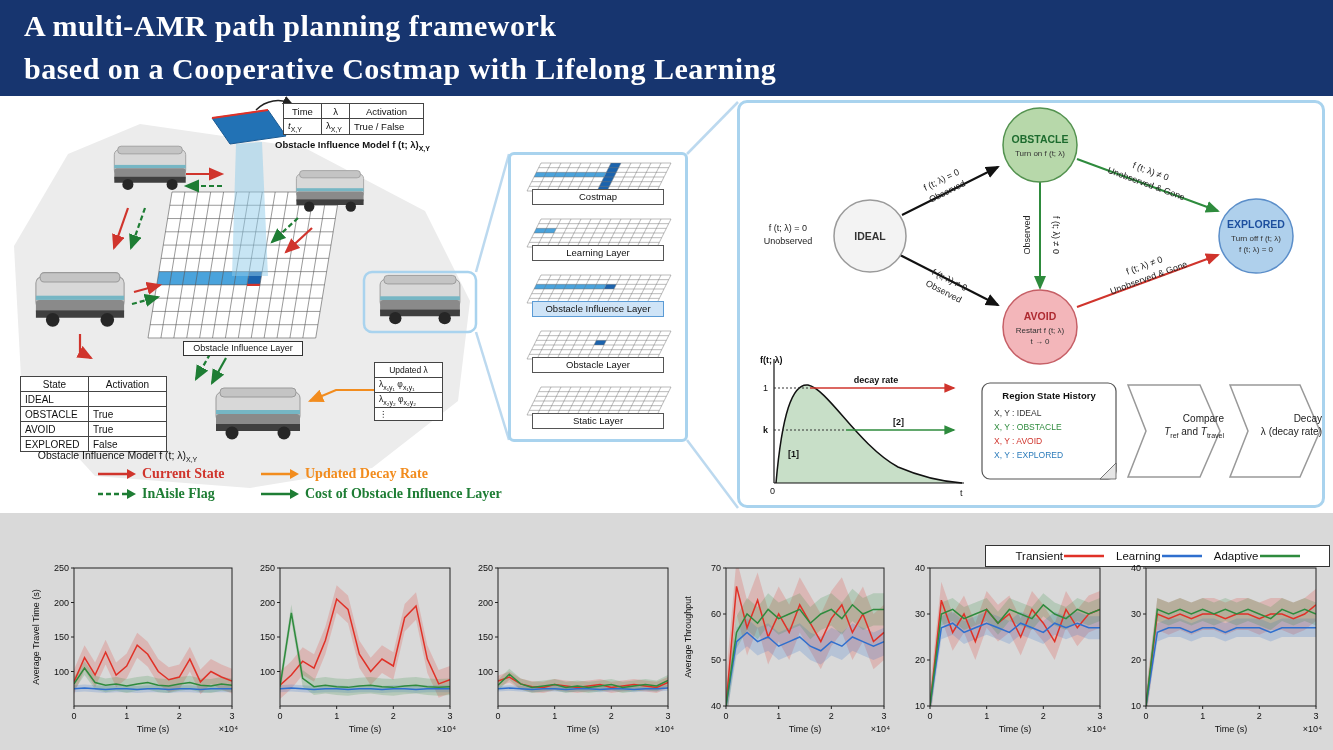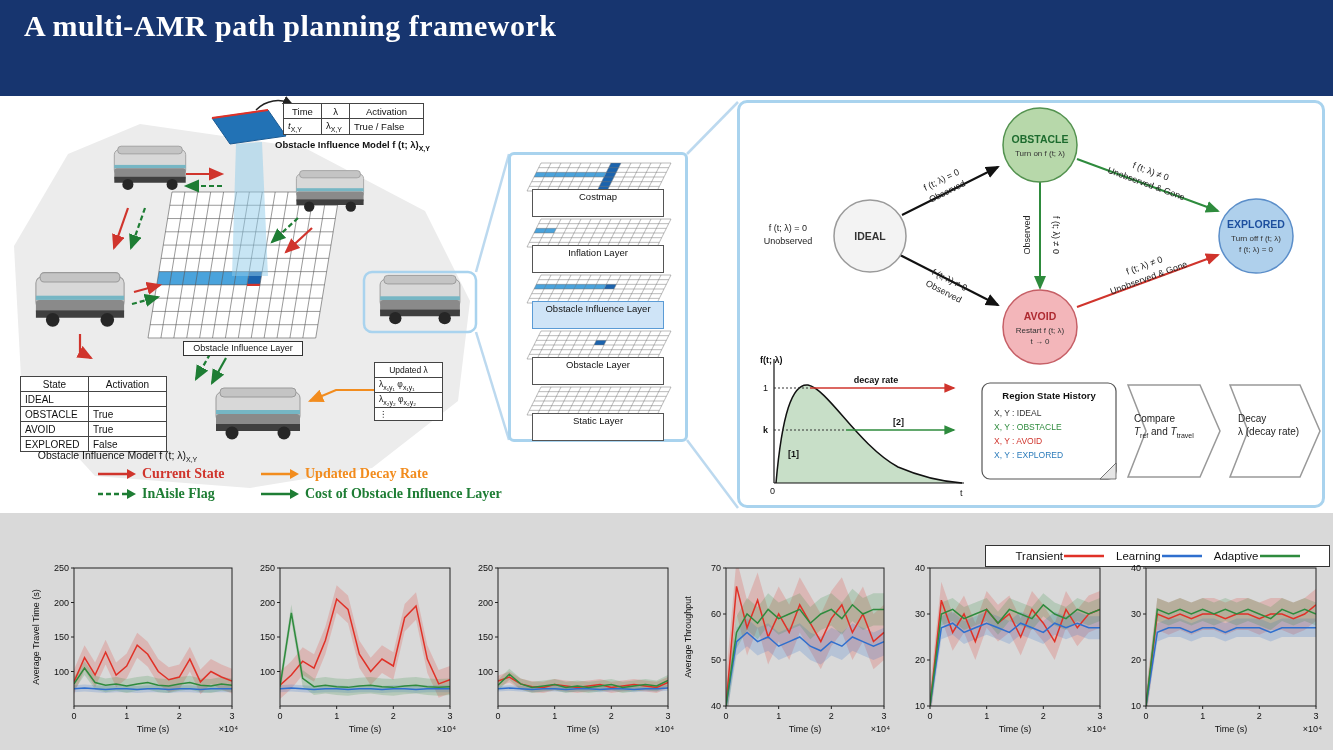--- a/index.html
+++ b/index.html
@@ -10,54 +10,55 @@
   .header{position:absolute;left:0;top:0;width:1333px;height:96px;background:#17356f;color:#fff;
           font-family:"Liberation Serif",serif;font-weight:bold;padding:4px 0 0 24px}
   .header div{font-size:30px;line-height:43px;letter-spacing:.5px}
   .bottom-bg{position:absolute;left:0;top:513px;width:1333px;height:237px;background:#d9d9d9}
   table.mini{border-collapse:collapse;background:#fff;font-size:9.5px}
   table.mini th,table.mini td{border:1px solid #444;padding:1px 4px;font-weight:normal;height:15px}
   sub{font-size:7px}
   .caption{font-size:10px;font-weight:bold;text-align:center;color:#111}
   .grid-label{border:1px solid #333;background:#fff;font-size:9px;text-align:center;line-height:13px}
   .stack-box{border:3px solid #a9d3ee;border-radius:6px;background:#fff}
-  .stack-label{position:absolute;left:21px;width:132px;height:28px;border:1px solid #555;background:#fff;
+  .stack-label{position:absolute;left:21px;width:132px;height:16px;border:1px solid #555;background:#fff;
                font-size:9.5px;text-align:center;line-height:14px}
   .stack-label.hl{background:#cfe4f7;border-color:#5b9bd5}
   .panel{border:3px solid #a9d3ee;border-radius:10px;background:#fff}
   .legend-row{display:flex;gap:0;align-items:center}
   .legend-entry{display:flex;align-items:center;gap:6px;font-family:"Liberation Serif",serif;font-weight:bold;font-size:14px}
   .le1{width:163px}
   .exp-title{background:#f6f6f6;font-family:"Liberation Serif",serif;font-weight:bold;font-size:26px;
              padding:2px 16px;color:#000;display:inline-block}
   .chart{position:absolute;width:212px;height:180px}
   .chart-legend{position:absolute;display:flex;align-items:center;justify-content:center;gap:12px;
                 border:1px solid #333;background:#fff;font-size:11.5px;padding:2px 8px}
   .chart-legend .cl-entry{display:flex;align-items:center;gap:1px}
-  .chev-text{position:absolute;text-align:left;font-size:10px;line-height:13px;color:#222}
+  .chev-text{position:absolute;text-align:right;font-size:10px;line-height:13px;color:#222}
   svg text{font-family:"Liberation Sans",sans-serif}
   .nt{font-size:10.5px;font-weight:bold;text-anchor:middle}
   .ns{font-size:8px;fill:#333;text-anchor:middle}
   .et{font-size:9px;fill:#222;text-anchor:middle}
   .dp{font-size:9px;fill:#111}
 </style>
 </head>
 <body>
 
 <div class="stage">
 
   <svg class="abs" style="left:0;top:96px" width="1333" height="420">
     <line x1="476" y1="176" x2="509" y2="58" stroke="#bcd9ef" stroke-width="2.5"></line>
     <line x1="476" y1="236" x2="509" y2="344" stroke="#bcd9ef" stroke-width="2.5"></line>
     <line x1="687" y1="58" x2="738" y2="6" stroke="#bcd9ef" stroke-width="2.5"></line>
     <line x1="687" y1="344" x2="738" y2="412" stroke="#bcd9ef" stroke-width="2.5"></line>
   </svg>
 
   <div class="header">
     <div>A multi-AMR path planning framework</div>
+    <div>based on a Cooperative Costmap with Lifelong Learning</div>
   </div>
 
   <div class="bottom-bg"></div>
 
   <svg class="abs" style="left:0;top:96px" width="740" height="420">
     <defs>
       <marker id="mr" markerWidth="8" markerHeight="8" refX="6" refY="3" orient="auto">
           <path d="M0,0 L7,3 L0,6 Z" fill="#d0342c"></path>
         </marker>
       <marker id="mg" markerWidth="8" markerHeight="8" refX="6" refY="3" orient="auto">
@@ -360,21 +361,21 @@
         <polyline points="90,232 76.02,260.02" stroke="#777" stroke-width="0.5" fill="none"></polyline>
         <polyline points="100,232 86.02,260.02" stroke="#777" stroke-width="0.5" fill="none"></polyline>
         <polyline points="110,232 96.02,260.02" stroke="#777" stroke-width="0.5" fill="none"></polyline>
         <polyline points="120,232 106.02,260.02" stroke="#777" stroke-width="0.5" fill="none"></polyline>
         <polyline points="130,232 116.02,260.02" stroke="#777" stroke-width="0.5" fill="none"></polyline>
         <polyline points="140,232 126.02,260.02" stroke="#777" stroke-width="0.5" fill="none"></polyline>
         <polyline points="150,232 136.02,260.02" stroke="#777" stroke-width="0.5" fill="none"></polyline>
         <polyline points="160,232 146.02,260.02" stroke="#777" stroke-width="0.5" fill="none"></polyline>
       </svg>
     <div class="stack-label" style="top:34px">Costmap</div>
-    <div class="stack-label" style="top:90px">Inflation Layer</div>
+    <div class="stack-label" style="top:90px">Learning Layer</div>
     <div class="stack-label hl" style="top:146px">Obstacle Influence Layer</div>
     <div class="stack-label" style="top:202px">Obstacle Layer</div>
     <div class="stack-label" style="top:258px">Static Layer</div>
   </div>
 
   <div class="panel abs" style="left:737px;top:100px;width:588px;height:408px">
     <svg width="582" height="402" style="position:absolute;left:0;top:0">
       <defs>
         <marker id="pmb" markerWidth="8" markerHeight="8" refX="6" refY="3" orient="auto">
             <path d="M0,0 L7,3 L0,6 Z" fill="#111"></path>

